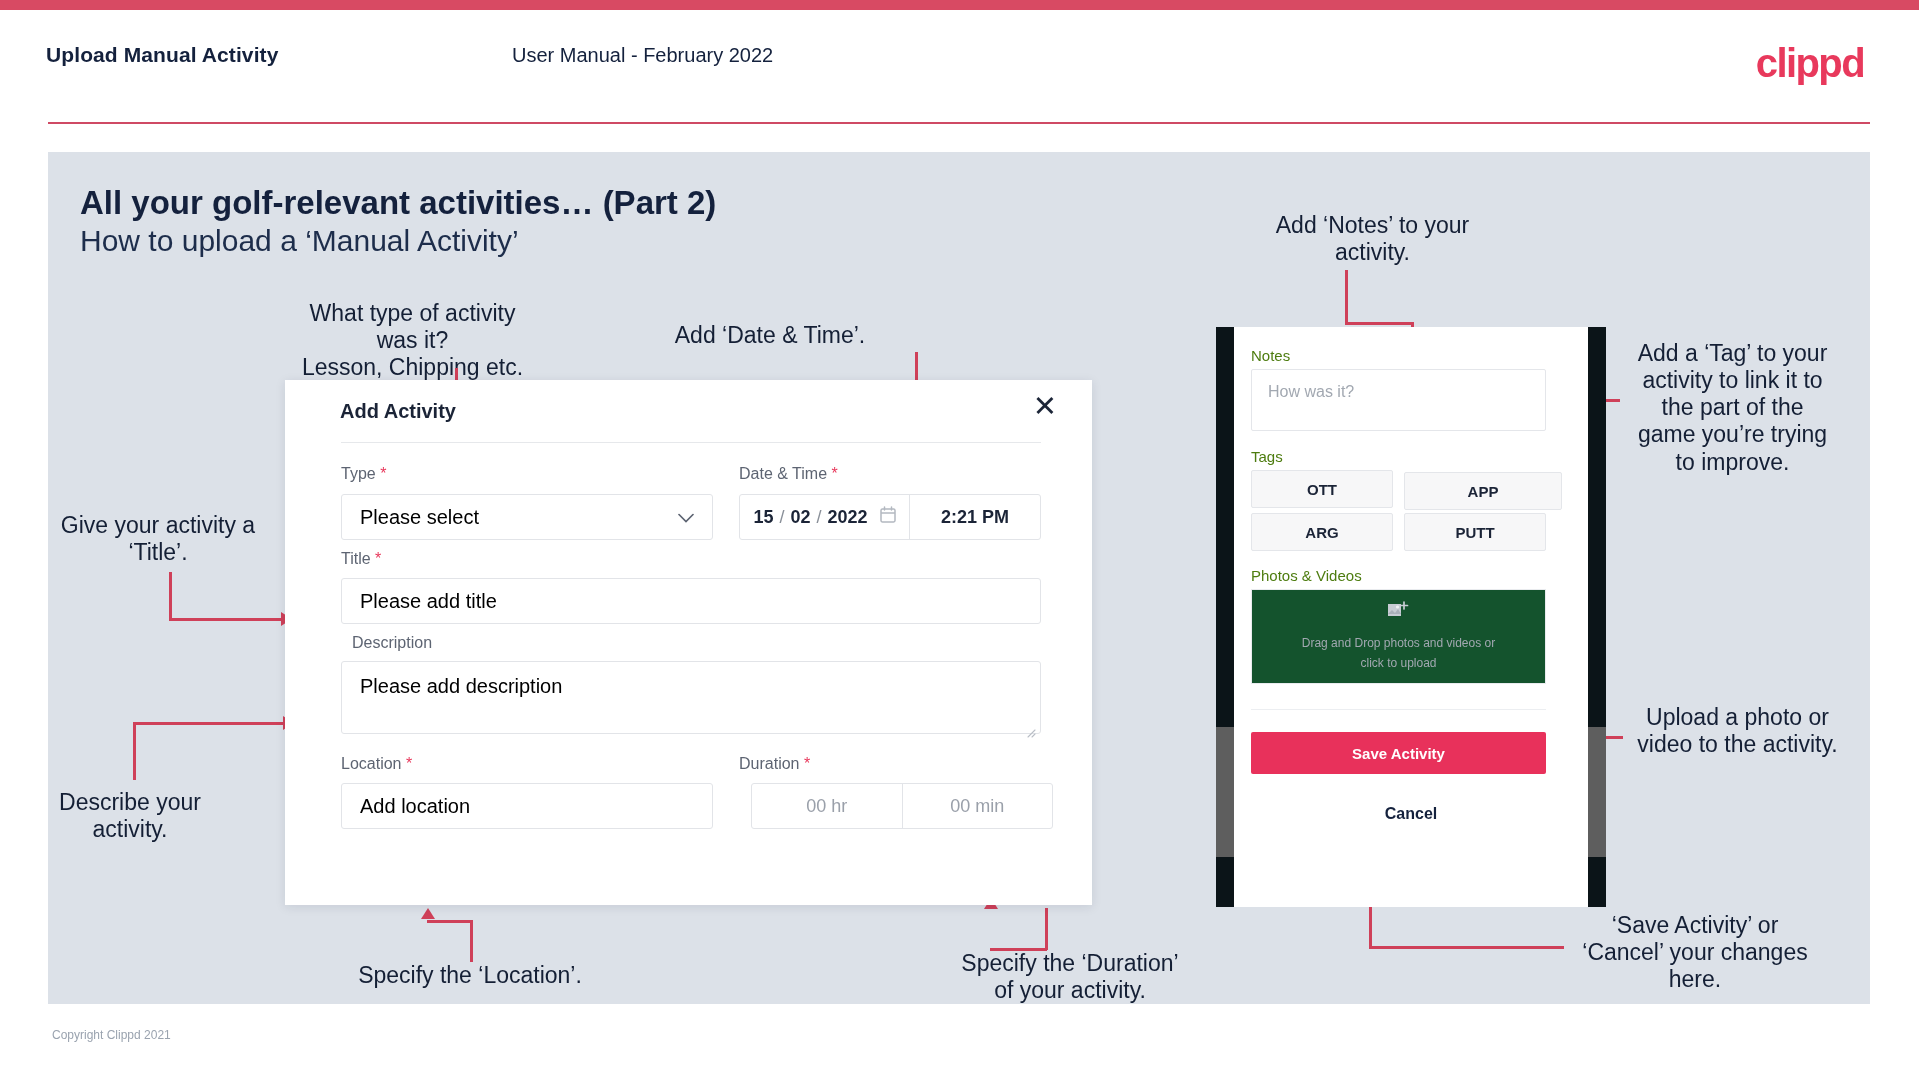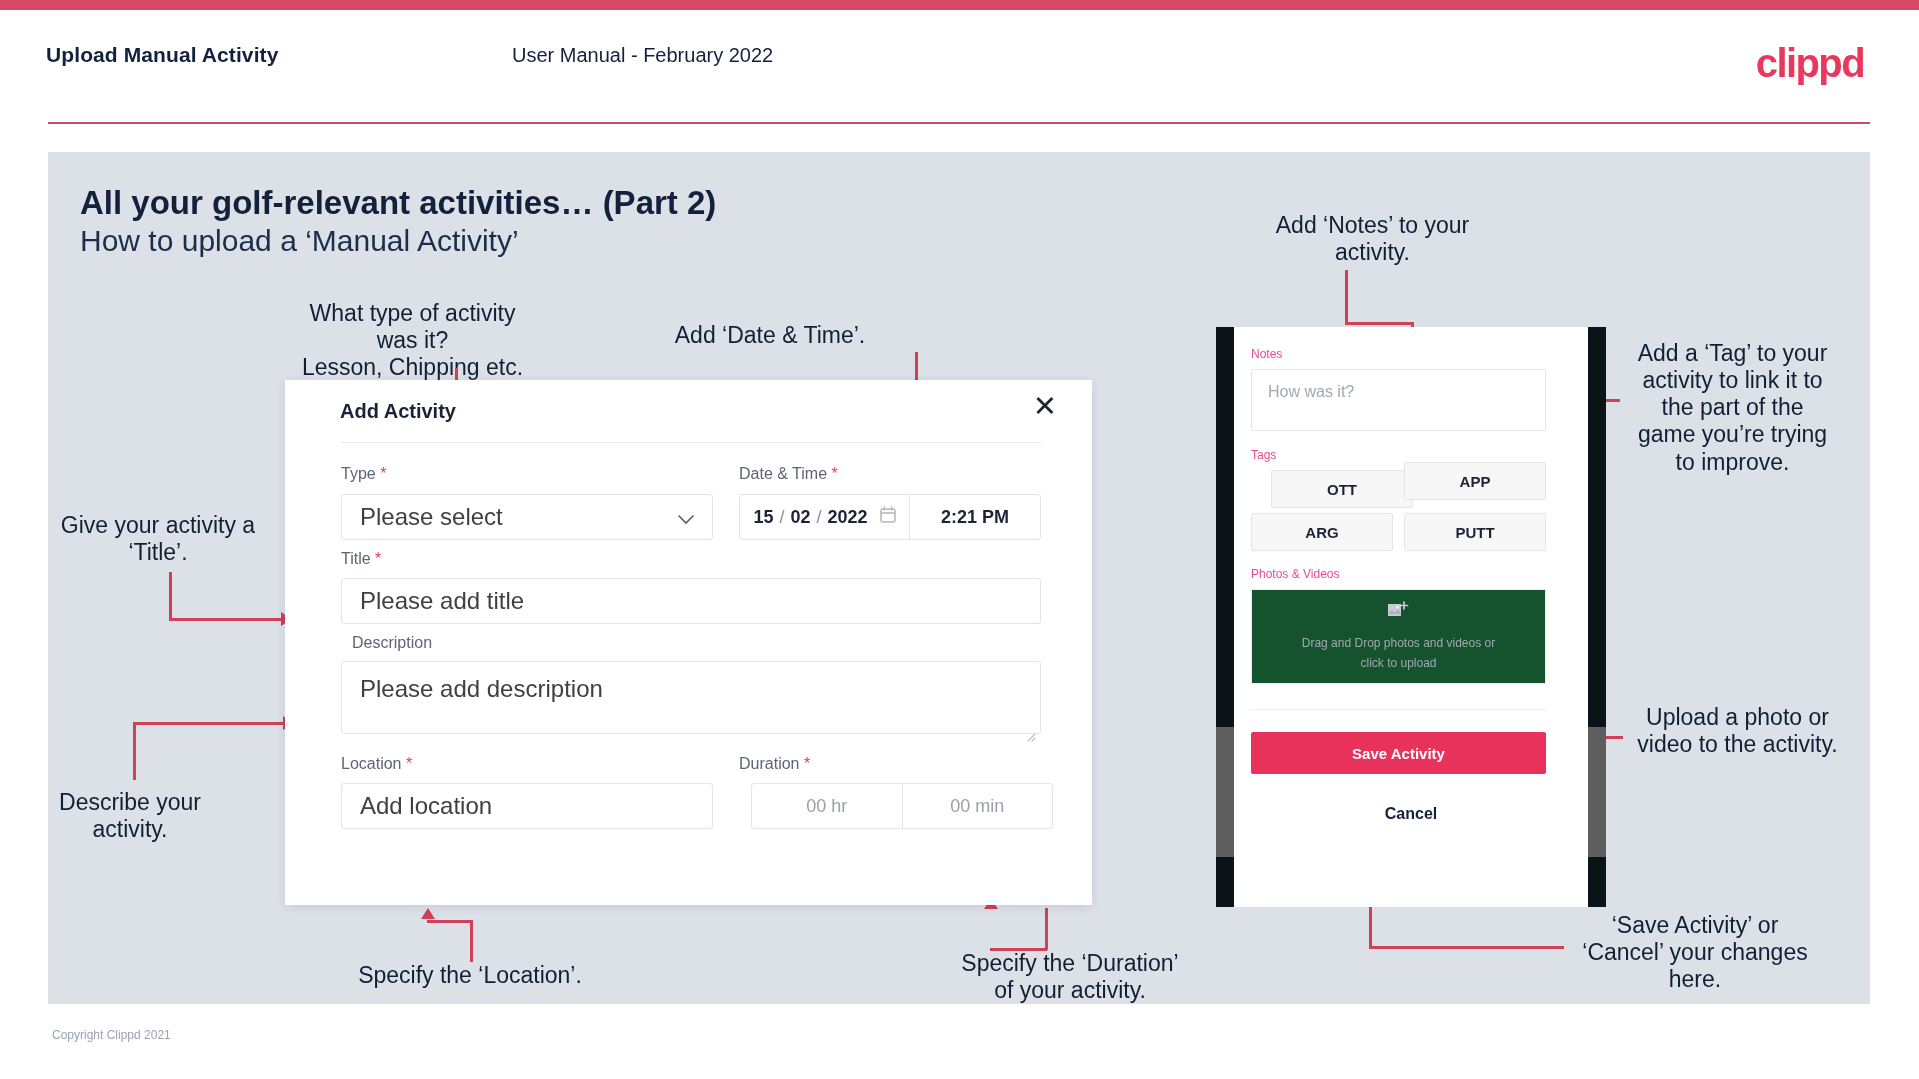--- a/index.html
+++ b/index.html
@@ -112,21 +112,21 @@
     position: absolute;
     font-size: 16px; color: #5d6472; font-weight: 400;
   }
   .req { color: #e8395c; font-size: 16px; }
 
   .inp {
     position: absolute;
     background: #fff;
     border: 1px solid #e2e4e8;
     border-radius: 3px;
-    font-size: 24px; color: #404040;
+    font-size: 20px; color: #000000;
     display: flex; align-items: center;
     padding-left: 18px;
   }
 
   .chev {
     position: absolute; right: 18px; top: 50%;
     transform: translateY(-50%);
   }
 
   .textarea-grip {
@@ -181,21 +181,21 @@
     position: absolute; left: 0; width: 18px;
     top: 400px; height: 130px;
     background: #5e5e5e;
   }
   .phone-screen {
     position: absolute; left: 18px; top: 0;
     width: 354px; height: 580px;
     background: #ffffff;
   }
   .p-label {
-    position: absolute; font-size: 12px; color: #ec4899;
+    position: absolute; font-size: 15px; color: #4d7c0f;
   }
   .p-box {
     position: absolute; border: 1px solid #e4e6ea;
     background: #fff; border-radius: 2px;
   }
   .p-ph {
     position: absolute; left: 16px; top: 13px;
     font-size: 16px; color: #a2a8b1;
   }
   .tag {
@@ -410,24 +410,24 @@
     </div>
 
     <div class="phone-screen">
 
       <div class="p-label" style="left:17px; top:20px;">Notes</div>
       <div class="p-box" style="left:17px; top:42px; width:295px; height:62px;">
         <span class="p-ph">How was it?</span>
       </div>
 
       <div class="p-label" style="left:17px; top:121px;">Tags</div>
-      <div class="tag" style="left:17px; top:143px; width:142px; height:38px;margin-left:20px;">
+      <div class="tag" style="left:17px; top:143px; width:142px; height:38px;">
         <span>OTT</span>
       </div>
-      <div class="tag" style="left:170px; top:135px; width:142px; height:38px;">
+      <div class="tag" style="left:170px; top:145px; width:158px; height:38px;">
         <span>APP</span>
       </div>
       <div class="tag" style="left:17px; top:186px; width:142px; height:38px;">
         <span>ARG</span>
       </div>
       <div class="tag" style="left:170px; top:186px; width:142px; height:38px;">
         <span>PUTT</span>
       </div>
 
       <div class="p-label" style="left:17px; top:240px;">Photos &amp; Videos</div>

